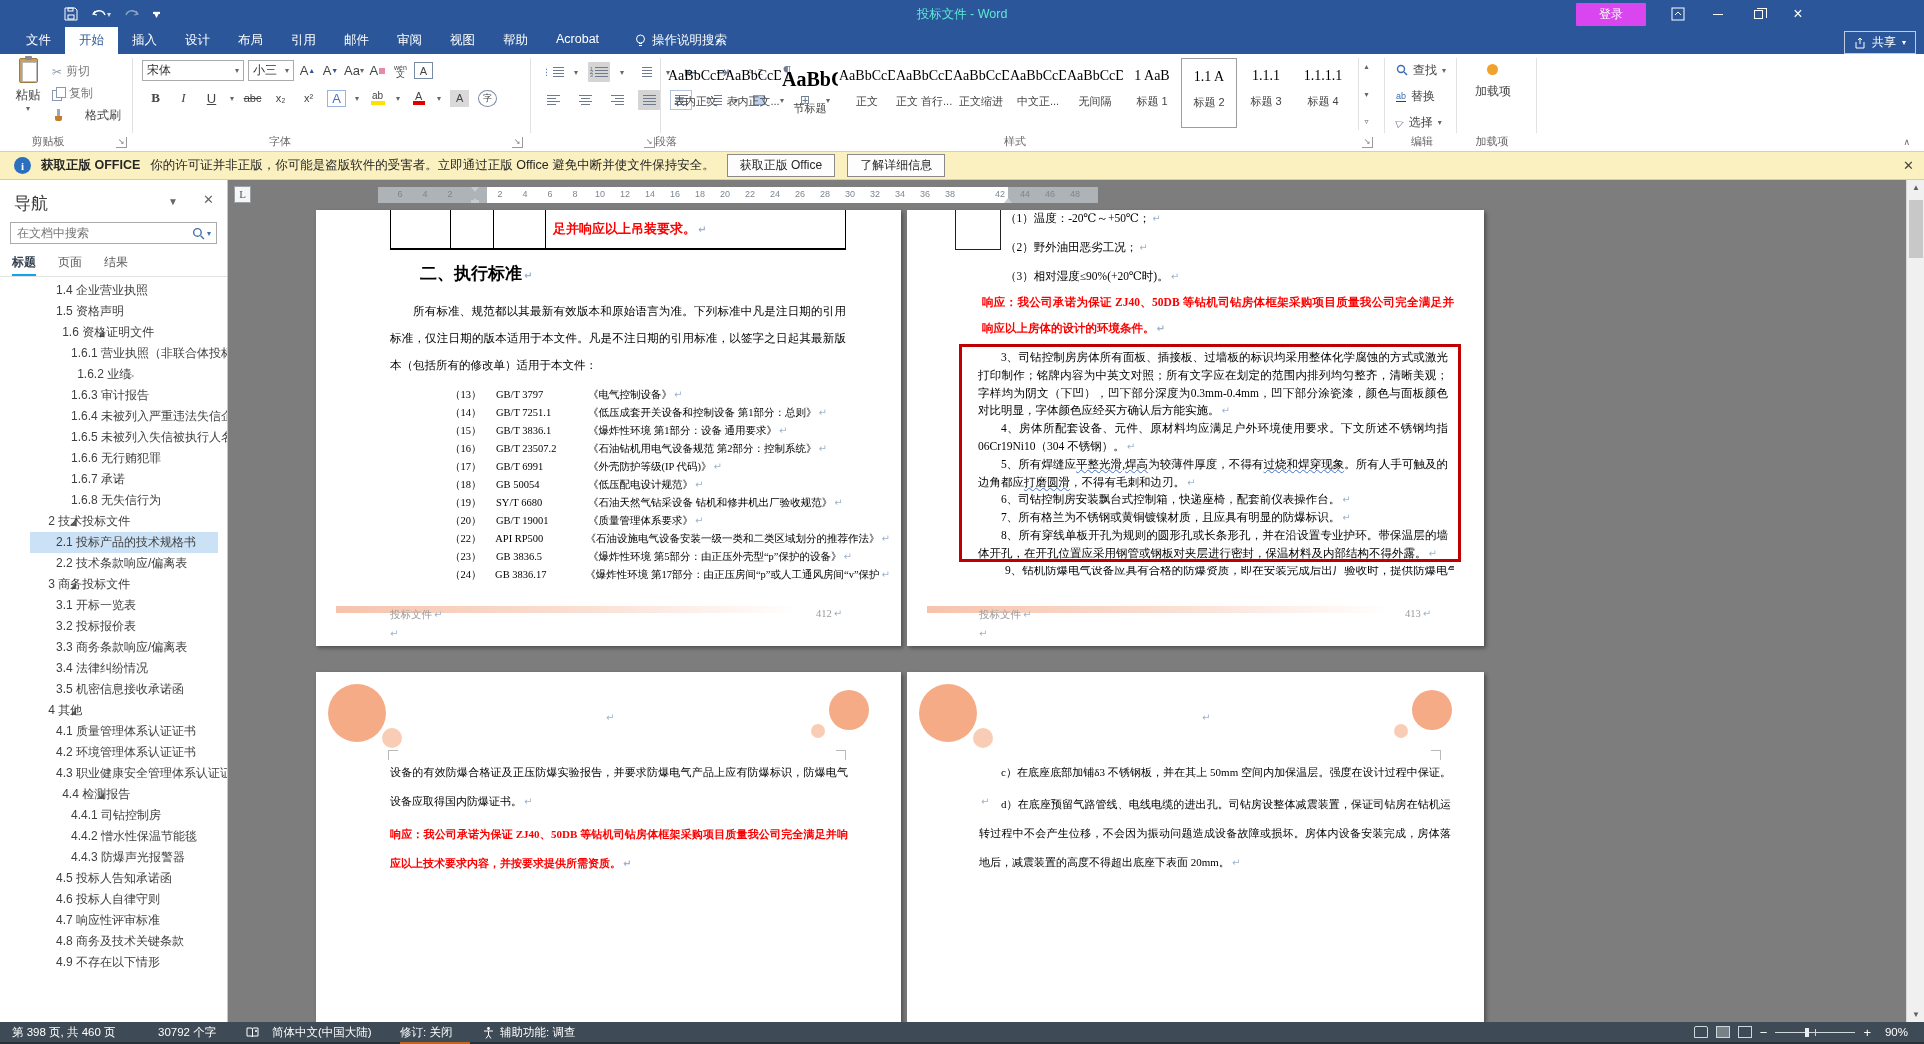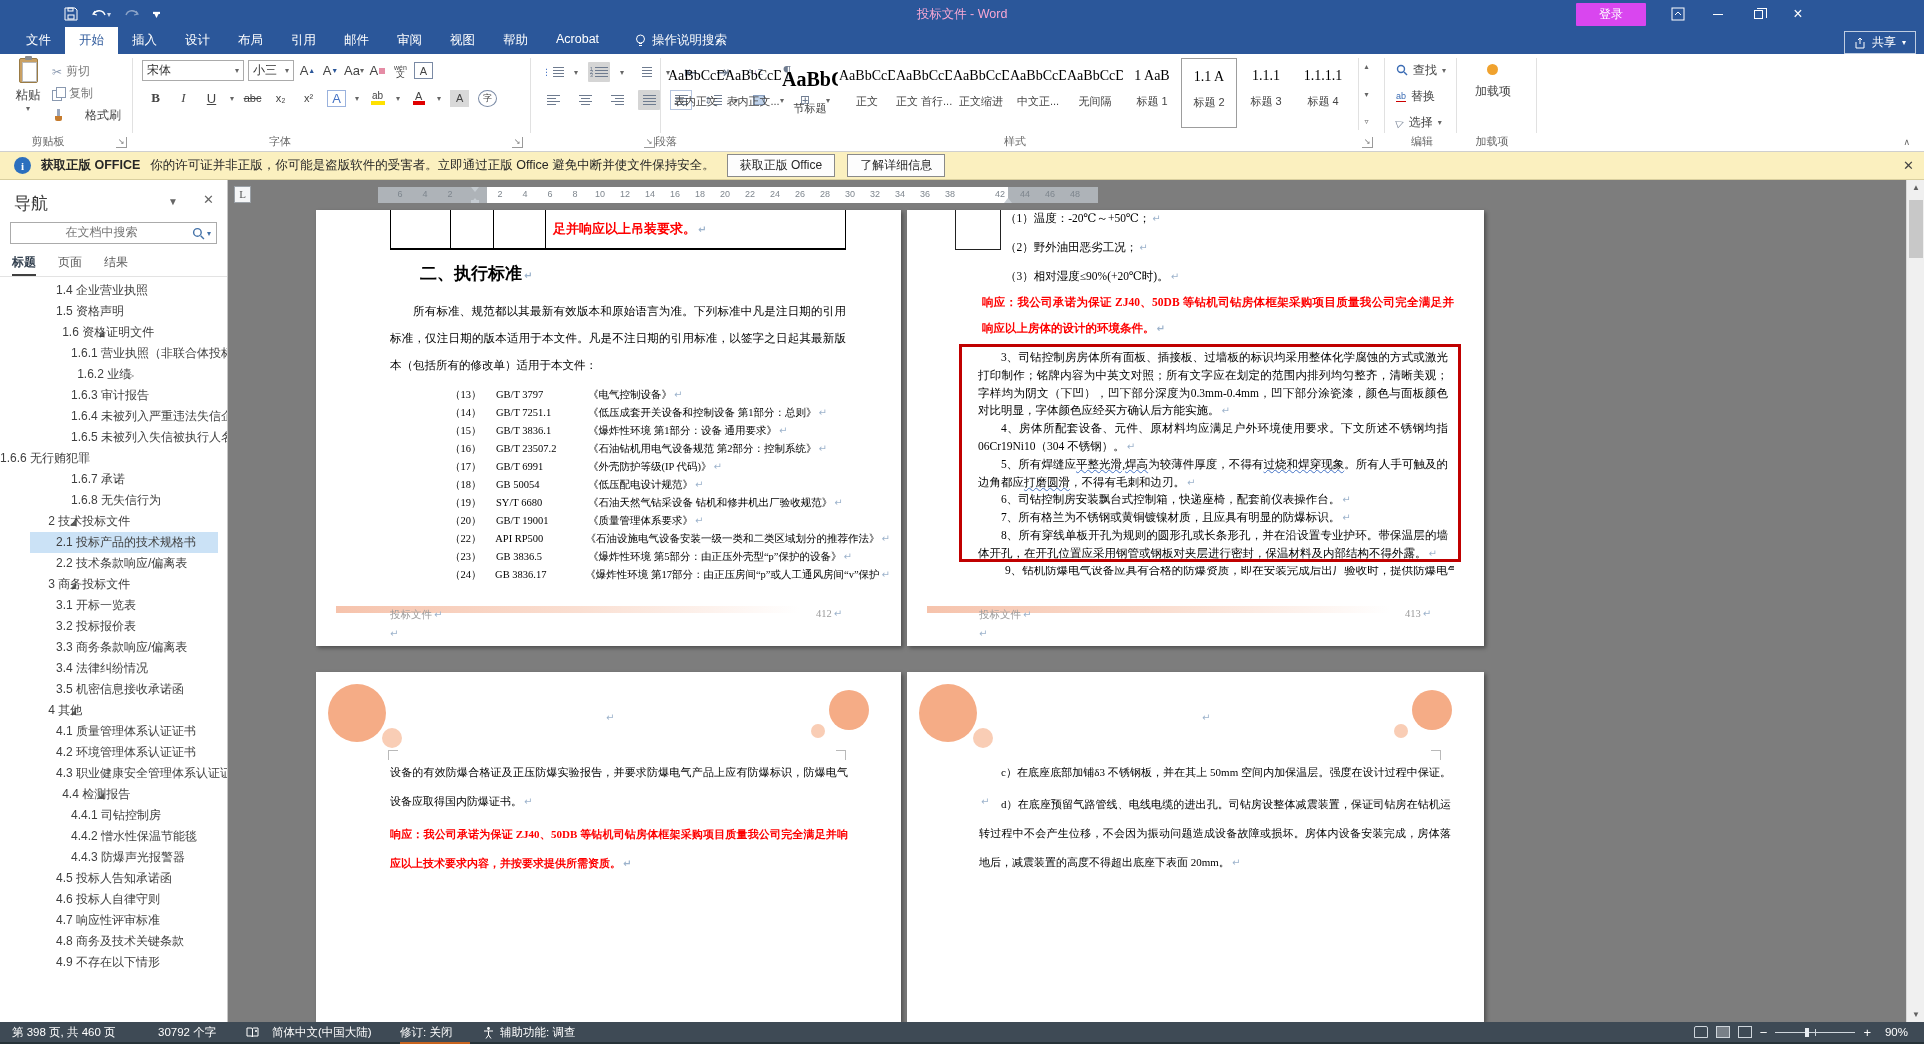--- a/index.html
+++ b/index.html
@@ -6,21 +6,21 @@
   *{box-sizing:border-box;}
   #app{position:relative;width:1924px;height:1044px;overflow:hidden;background:#7d7d7d;
        font-family:"Liberation Sans","DejaVu Sans",sans-serif;-webkit-font-smoothing:antialiased;}
   .doc-serif{font-family:"Liberation Serif","DejaVu Serif",serif;}
 
   
   #titlebar{position:absolute;left:0;top:0;width:100%;height:28px;background:#2b579a;color:#fff;}
   .qat{position:absolute;left:64px;top:2px;display:flex;align-items:center;gap:14px;height:24px;}
   .qbtn{display:flex;align-items:center;color:#fff;font-size:11px;cursor:default;}
   .qbtn.dim{opacity:.45;}
-  #doc-title{position:absolute;left:0;right:0;top:0;height:28px;line-height:28px;text-align:center;font-size:12.5px;color:#f9a8d4;}
+  #doc-title{position:absolute;left:0;right:0;top:0;height:28px;line-height:28px;text-align:center;font-size:12.5px;color:#5eead4;}
   .winctl{position:absolute;right:118px;top:0;height:28px;display:flex;align-items:center;gap:24px;}
   #signin{background:#d946ef;padding:3px 23px;font-size:12px;border-radius:1px;}
   .wbtn{width:16px;height:16px;display:flex;align-items:center;justify-content:center;font-size:14px;color:#fff;}
   .minbar{width:10px;height:1px;background:#fff;display:inline-block;}
   .rbox{width:9px;height:9px;border:1px solid #fff;display:inline-block;position:relative;}
   .rbox::before{content:"";position:absolute;left:2px;top:-3px;width:9px;height:9px;border:1px solid #fff;border-left:none;border-bottom:none;}
 
   
   #tabrow{position:absolute;left:0;top:28px;width:100%;height:26px;background:#2b579a;display:flex;align-items:flex-end;}
   #tabs{display:flex;margin-left:12px;}
@@ -91,24 +91,24 @@
   .licbtn{border:1px solid #8a8a8a;background:#fdfdfd;padding:2px 12px;font-size:12px;margin-left:12px;white-space:nowrap;}
   #lic-close{position:absolute;right:10px;font-size:13px;color:#444;}
 
   
   #navpane{position:absolute;left:0;top:180px;width:228px;height:842px;background:#fff;border-right:1px solid #c6c6c6;overflow:hidden;}
   #nav-title{position:absolute;left:14px;top:12px;font-size:17px;color:#3b3b3b;}
   #nav-chev{position:absolute;left:168px;top:16px;color:#666;font-size:10px;}
   #nav-close{position:absolute;left:203px;top:12px;color:#666;font-size:13px;}
   #nav-search{position:absolute;left:10px;top:42px;width:207px;height:22px;border:1px solid #ababab;background:#fff;
               display:flex;align-items:center;}
-  #nav-search input{flex:1;border:none;outline:none;font-size:12px;color:#8b5cf6;padding:0 6px;font-family:Liberation Mono, monospace;background:transparent;text-align:center;}
+  #nav-search input{flex:1;border:none;outline:none;font-size:12px;color:#8b5cf6;padding:0 6px;font-family:Liberation Serif, serif;background:transparent;}
   #nav-search input::placeholder{color:#767676;}
   #nav-tabs{position:absolute;left:12px;top:74px;display:flex;gap:22px;font-size:12px;color:#595959;}
-  #nav-tabs .ntab.sel{color:#33404f;font-weight:bold;border-bottom:3px solid #404040;padding-bottom:3px;}
+  #nav-tabs .ntab.sel{color:#33404f;font-weight:bold;border-bottom:3px solid #0ea5e9;padding-bottom:3px;}
   #nav-div{position:absolute;left:0;top:96px;width:100%;height:1px;background:#e3e3e3;}
   #navitems{position:absolute;left:0;top:100px;width:228px;}
   .nrow{position:relative;height:21px;line-height:21px;font-size:12px;color:#3f3f3f;white-space:nowrap;overflow:hidden;}
   .nrow.nsel::before{content:"";position:absolute;left:calc(var(--ind) - 12px);right:10px;top:0;bottom:0;background:#cbe2f6;z-index:0;}
   .nrow span{position:relative;z-index:1;}
   .narr{position:absolute;top:0;font-size:8px;color:#606060;width:12px;}
 
   
   #tabsel{position:absolute;left:234px;top:186px;width:17px;height:17px;background:#f5f6f7;border:1px solid #9aa0a6;
           color:#555;font-size:11px;line-height:15px;text-align:center;font-family:"Liberation Serif",serif;}
@@ -506,21 +506,21 @@
     <div id="nav-div"></div>
     <div id="navitems">
         <div class="nrow" style="padding-left: 56px; --ind: 42px;"><span>1.4 企业营业执照</span></div>
         <div class="nrow" style="padding-left: 56px; --ind: 42px;"><span>1.5 资格声明</span></div>
         <div class="nrow" style="padding-left: 56px; --ind: 42px;"><span class="narr" style="left: 42px;">◢</span><span>1.6 资格证明文件</span></div>
         <div class="nrow" style="padding-left: 71px; --ind: 57px;"><span>1.6.1 营业执照（非联合体投标）</span></div>
         <div class="nrow" style="padding-left: 71px; --ind: 57px;"><span class="narr" style="left: 57px;">▷</span><span>1.6.2 业绩</span></div>
         <div class="nrow" style="padding-left: 71px; --ind: 57px;"><span>1.6.3 审计报告</span></div>
         <div class="nrow" style="padding-left: 71px; --ind: 57px;"><span>1.6.4 未被列入严重违法失信企...</span></div>
         <div class="nrow" style="padding-left: 71px; --ind: 57px;"><span>1.6.5 未被列入失信被执行人名单</span></div>
-        <div class="nrow" style="--ind: 57px;"><span>1.6.6 无行贿犯罪</span></div>
+        <div class="nrow" style="padding-left: 71px; --ind: 57px;"><span>1.6.6 无行贿犯罪</span></div>
         <div class="nrow" style="padding-left: 71px; --ind: 57px;"><span>1.6.7 承诺</span></div>
         <div class="nrow" style="padding-left: 71px; --ind: 57px;"><span>1.6.8 无失信行为</span></div>
         <div class="nrow" style="padding-left: 42px; --ind: 28px;"><span class="narr" style="left: 28px;">◢</span><span>2 技术投标文件</span></div>
         <div class="nrow nsel" style="padding-left: 56px; --ind: 42px;"><span>2.1 投标产品的技术规格书</span></div>
         <div class="nrow" style="padding-left: 56px; --ind: 42px;"><span>2.2 技术条款响应/偏离表</span></div>
         <div class="nrow" style="padding-left: 42px; --ind: 28px;"><span class="narr" style="left: 28px;">◢</span><span>3 商务投标文件</span></div>
         <div class="nrow" style="padding-left: 56px; --ind: 42px;"><span>3.1 开标一览表</span></div>
         <div class="nrow" style="padding-left: 56px; --ind: 42px;"><span>3.2 投标报价表</span></div>
         <div class="nrow" style="padding-left: 56px; --ind: 42px;"><span>3.3 商务条款响应/偏离表</span></div>
         <div class="nrow" style="padding-left: 56px; --ind: 42px;"><span>3.4 法律纠纷情况</span></div>

